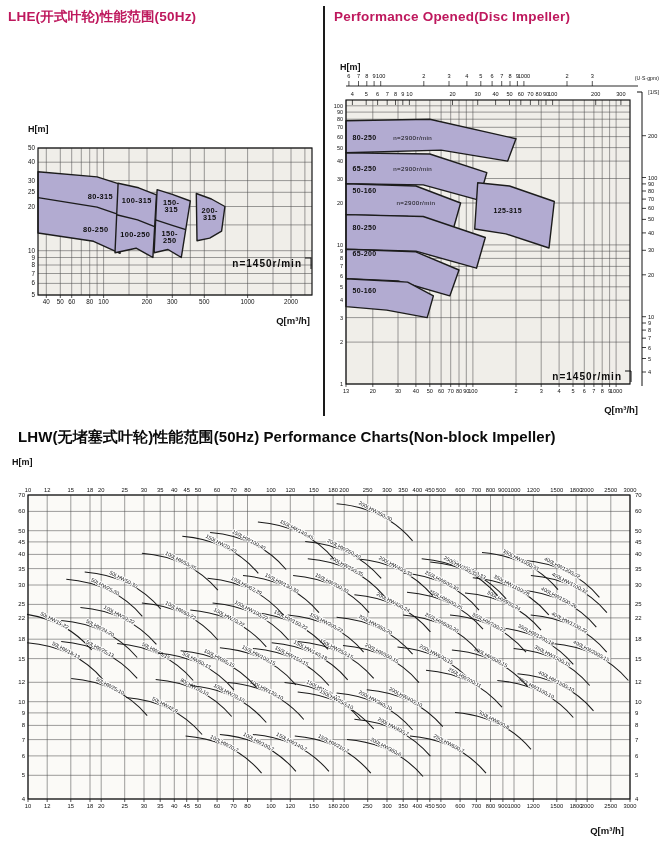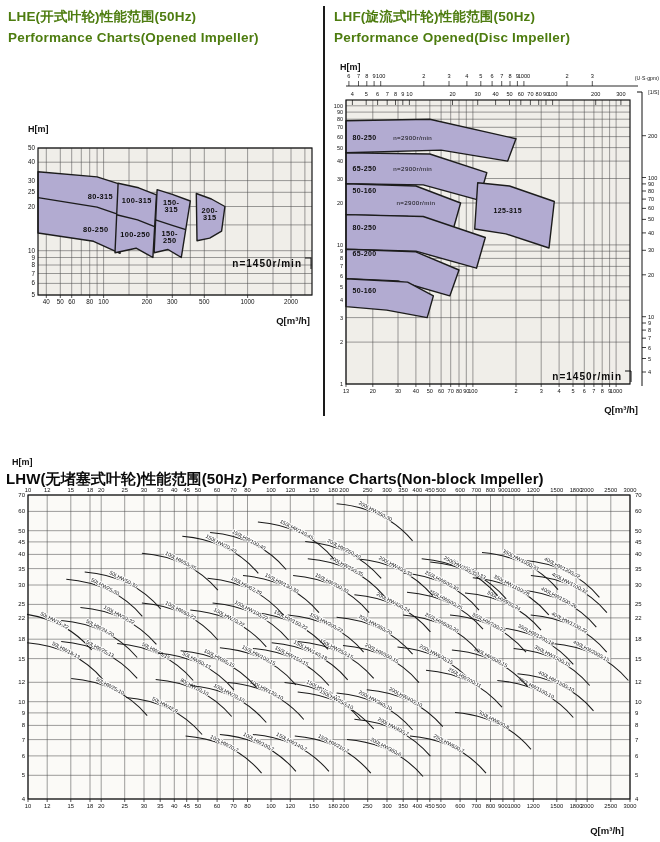--- a/index.html
+++ b/index.html
@@ -1,34 +1,32 @@
 <!DOCTYPE html>
 <html><head>
 <meta charset="utf-8">
 <style>
   html,body{margin:0;padding:0;}
   body{width:660px;height:842px;background:#ffffff;font-family:"Liberation Sans",sans-serif;color:#111;position:relative;overflow:hidden;}
   .abs{position:absolute;}
-  .panel-title{font-weight:800;font-size:13.5px;line-height:21px;letter-spacing:.2px;color:#4d7c0f;white-space:nowrap;}
+  .panel-title{font-weight:800;font-size:13.5px;line-height:21px;letter-spacing:.2px;color:#be185d;white-space:nowrap;}
   .lhw-title{font-weight:800;font-size:15px;letter-spacing:.1px;color:#0a0a0a;white-space:nowrap;}
   .vdiv{background:#1a1a1a;}
   .chart-box svg{display:block;}
 </style>
 </head>
 <body>
 
 <div class="abs" style="left:8px;top:6px;">
   <div class="panel-title">LHE(开式叶轮)性能范围(50Hz)</div>
-  <div class="panel-title">Performance Charts(Opened Impeller)</div>
 </div>
 
 <div class="abs vdiv" style="left:323px;top:6px;width:2px;height:410px;"></div>
 
 <div class="abs" style="left:334px;top:6px;">
-  <div class="panel-title">LHF(旋流式叶轮)性能范围(50Hz)</div>
   <div class="panel-title">Performance Opened(Disc Impeller)</div>
 </div>
 
 <div id="chart-lhe" class="abs chart-box" style="left:8px;top:116px;width:312px;height:218px;">
     <svg xmlns="http://www.w3.org/2000/svg" width="312" height="218" viewBox="0 0 312 218">
       <rect x="30" y="32" width="274" height="147" fill="#f0eee9"></rect>
       <g stroke="#4d4d4d" stroke-width="0.55">
         <line x1="38.3" y1="32" x2="38.3" y2="179"></line>
         <line x1="52.3" y1="32" x2="52.3" y2="179"></line>
         <line x1="63.7" y1="32" x2="63.7" y2="179"></line>
@@ -361,21 +359,21 @@
       </g>
       <text x="12" y="14" font-size="9" font-weight="bold" fill="#111">H[m]</text>
       <text x="310" y="357" text-anchor="end" font-size="9.5" font-weight="bold" fill="#111">Q[m³/h]</text>
       <g>
         <text x="294" y="324" text-anchor="end" font-size="10" font-weight="bold" letter-spacing="1" fill="#0c0c0c">n=1450r/min</text>
         <path d="M 297 315 L 303 315 L 303 326" fill="none" stroke="#111" stroke-width="1"></path>
       </g>
     </svg>
   </div>
 
-<div class="abs lhw-title" style="left:6px;top:428px;margin-top:42px;">LHW(无堵塞式叶轮)性能范围(50Hz) Performance Charts(Non-block Impeller)</div>
+<div class="abs lhw-title" style="left:18px;top:428px;">LHW(无堵塞式叶轮)性能范围(50Hz) Performance Charts(Non-block Impeller)</div>
 
 <div id="chart-lhw" class="abs chart-box" style="left:2px;top:456px;width:656px;height:384px;">
     <svg xmlns="http://www.w3.org/2000/svg" width="656" height="384" viewBox="0 0 656 384">
       <rect x="26" y="39" width="602" height="304" fill="#fbfaf7"></rect>
       <g stroke="#4d4d4d" stroke-width="0.55">
         <line x1="26.0" y1="39" x2="26.0" y2="343"></line>
         <line x1="45.2" y1="39" x2="45.2" y2="343"></line>
         <line x1="68.8" y1="39" x2="68.8" y2="343"></line>
         <line x1="88.0" y1="39" x2="88.0" y2="343"></line>
         <line x1="99.2" y1="39" x2="99.2" y2="343"></line>

